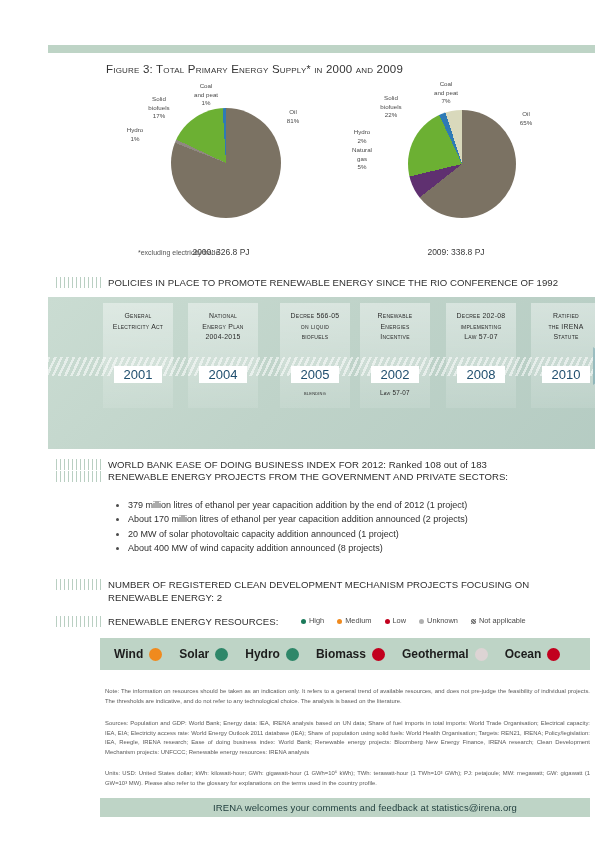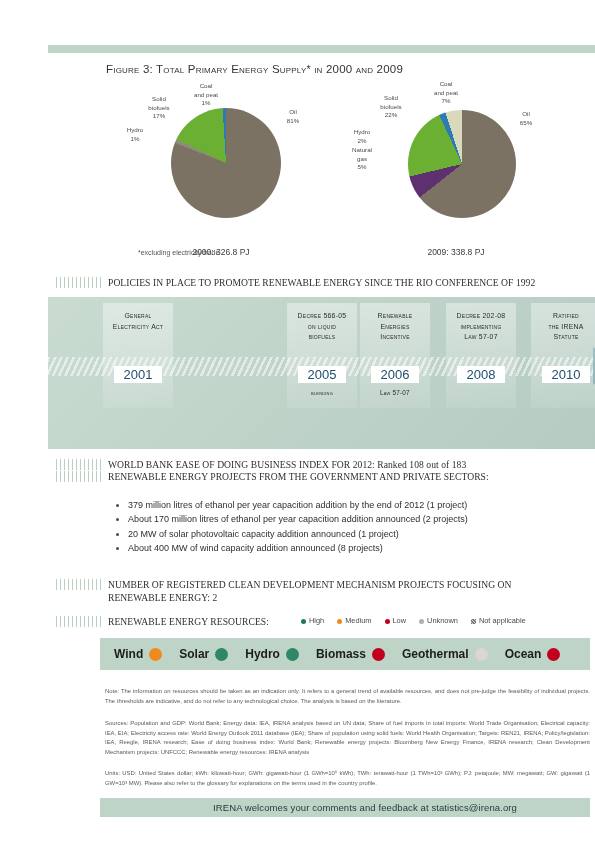--- a/index.html
+++ b/index.html
@@ -56,21 +56,21 @@
   
   .hatch {
     display: inline-block; width: 46px; height: 11px;
     background: repeating-linear-gradient(to right,
       #b9cfc2 0px, #b9cfc2 1.4px, #ffffff 1.4px, #ffffff 4px);
     vertical-align: middle; margin-right: 6px;
   }
 
   .sec-head {
     position: absolute; left: 8px;
-    font-size: 9.6px; color: #2f2f2f; letter-spacing: .05px; font-family: Liberation Serif, serif;
+    font-size: 9.6px; color: #2f2f2f; letter-spacing: .05px;
   }
   .sec-head .txt { display: inline-block; vertical-align: middle; }
 
   
   .timeline {
     position: absolute; left: 0; top: 297px; width: 595px; height: 152px;
     background: linear-gradient(135deg, #cadcd2 0%, #bfd3c9 45%, #b4cbc2 100%);
   }
   .tl-stripe {
     position: absolute; left: 0; top: 60px; width: 595px; height: 19px;
@@ -209,30 +209,35 @@
   <div class="timeline">
     <div class="tl-stripe"></div>
     <div class="tl-arrow"></div>
 
     <div class="tl-item" style="left:55px;">
       <span class="tl-title">General<br>Electricity Act</span>
       <div class="tl-year">2001</div>
       <div class="tl-sub"></div>
     </div>
 
-
-    <div class="tl-item" style="left:239px;">
+    <div class="tl-item" style="left:140px;">
+      <span class="tl-title">National<br>Energy Plan<br>2004-2015</span>
+      <div class="tl-year">2004</div>
+      <div class="tl-sub"></div>
+    </div>
+
+    <div class="tl-item" style="left:232px;">
       <span class="tl-title">Decree 566-05<br>on liquid<br>biofuels</span>
       <div class="tl-year">2005</div>
       <div class="tl-sub">blending</div>
     </div>
 
     <div class="tl-item" style="left:312px;">
       <span class="tl-title">Renewable<br>Energies<br>Incentive</span>
-      <div class="tl-year">2006</div>
+      <div class="tl-year">2002</div>
       <div class="tl-sub">Law 57-07</div>
     </div>
 
     <div class="tl-item" style="left:398px;">
       <span class="tl-title">Decree 202-08<br>implementing<br>Law 57-07</span>
       <div class="tl-year">2008</div>
       <div class="tl-sub"></div>
     </div>
 
     <div class="tl-item" style="left:483px;">

